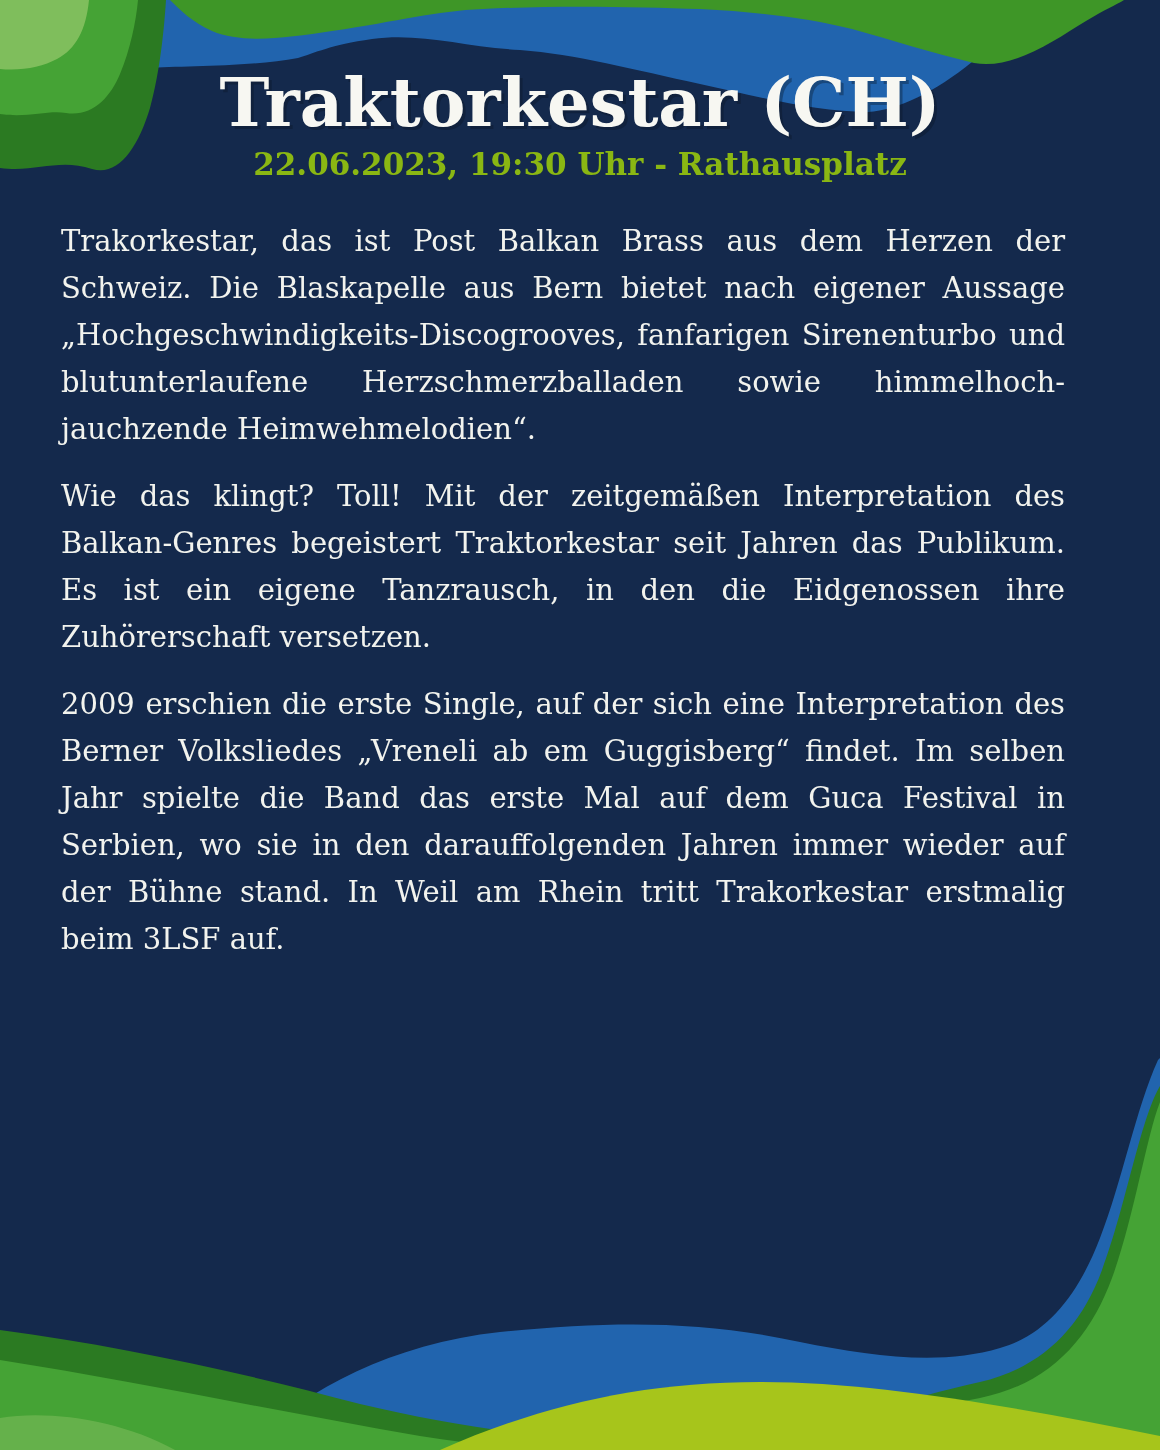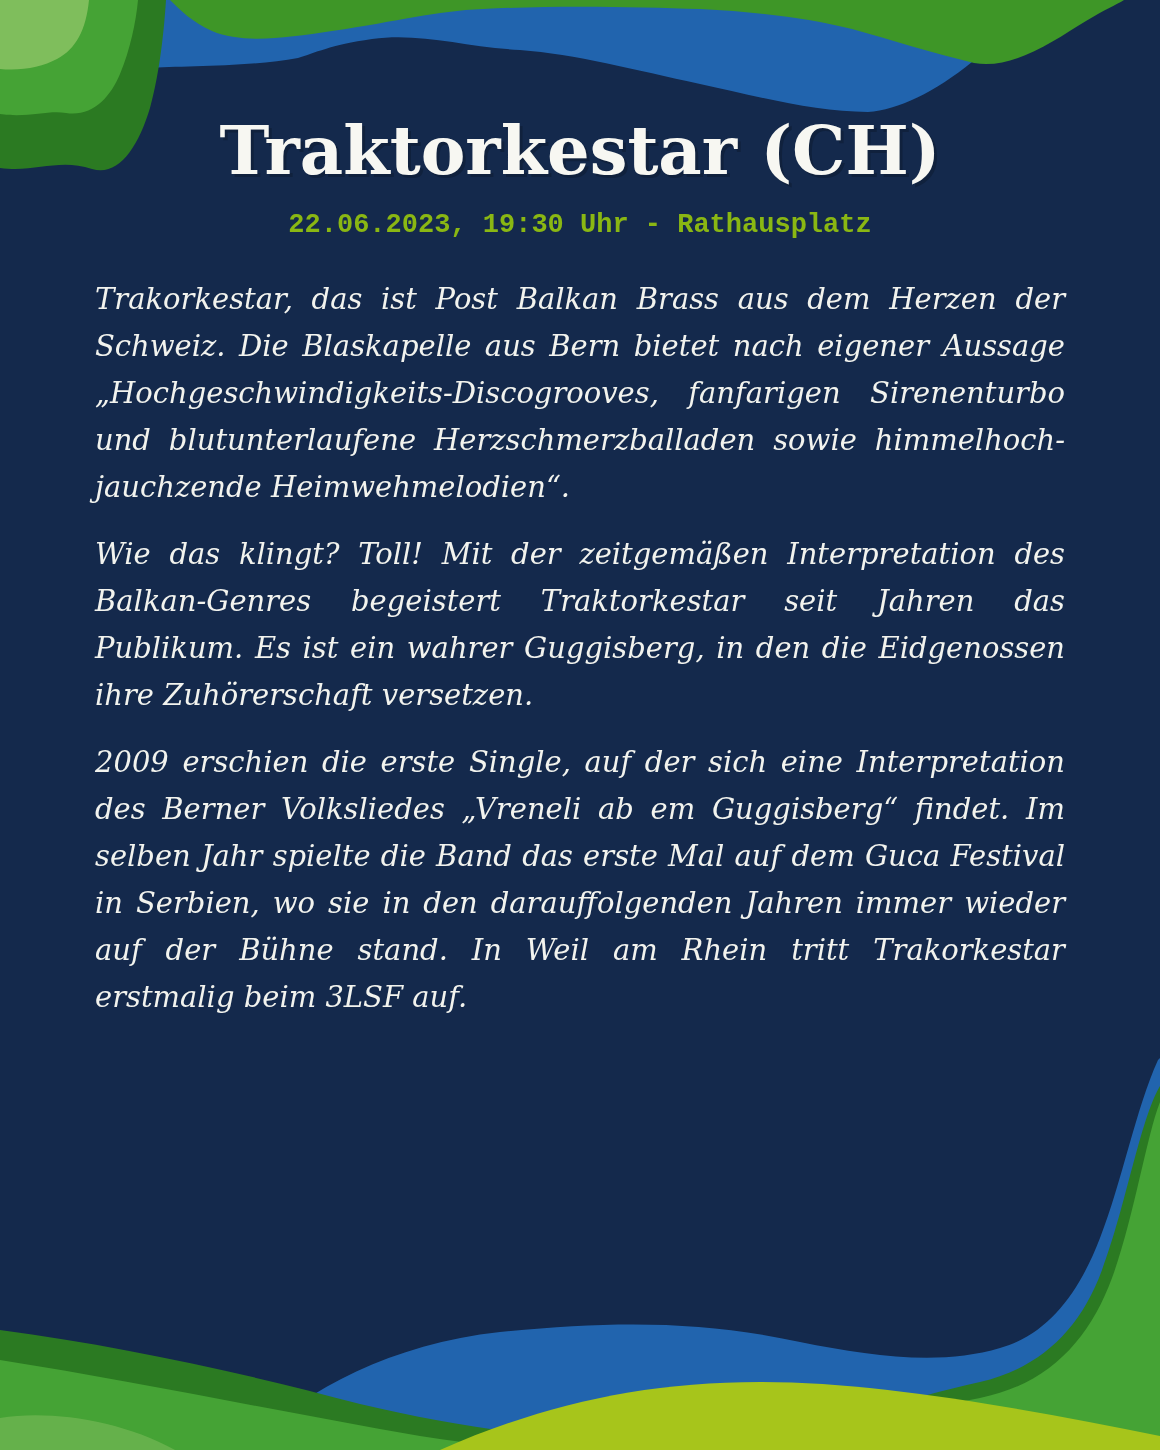--- a/index.html
+++ b/index.html
@@ -17,45 +17,43 @@
     left: 0;
     width: 1160px;
     display: block;
     pointer-events: none;
   }
   .deco-top { top: 0; height: 260px; }
   .deco-bottom { bottom: 0; height: 460px; }
   header {
     position: relative;
     z-index: 2;
-    padding-top: 116px;
+    padding-top: 68px;
     text-align: center;
   }
   h1.title {
     margin: 0;
     color: #f7f7f2;
     font-size: 67px;
     font-weight: bold;
     line-height: 1.05;
     letter-spacing: 0px;
     text-shadow: 3px 3px 0 rgba(10,20,35,0.35);
   }
   .subtitle {
-    margin-top: 24px;
+    margin-top: 8px;
     color: #8ab713;
-    font-size: 27px;
+    font-size: 31px;
     font-weight: bold;
-    font-family: Liberation Mono, monospace;
   }
   main.article {
     position: relative;
     z-index: 2;
-    margin: 36px 95px 0 95px;
+    margin: 36px 95px 0 61px;
     color: #f2f3ee;
-    font-style: italic;
   }
   main.article p {
     margin: 0 0 20px 0;
     font-size: 29px;
     line-height: 47px;
     text-align: justify;
     text-justify: inter-word;
   }
 </style>
 </head>
@@ -129,17 +127,17 @@
              L 0,460 Z" fill="#7fbe5c"></path>
   </svg>
 
   <header>
     <h1 class="title">Traktorkestar (CH)</h1>
     <div class="subtitle">22.06.2023, 19:30 Uhr - Rathausplatz</div>
   </header>
 
   <main class="article">
     <p>Trakorkestar, das ist Post Balkan Brass aus dem Herzen der Schweiz. Die Blaskapelle aus Bern bietet nach eigener Aussage „Hochgeschwindigkeits-Discogrooves, fanfarigen Sirenenturbo und blutunterlaufene Herzschmerzballaden sowie himmelhoch-jauchzende Heimwehmelodien“.</p>
-    <p>Wie das klingt? Toll! Mit der zeitgemäßen Interpretation des Balkan-Genres begeistert Traktorkestar seit Jahren das Publikum. Es ist ein wahrer Guggisberg, in den die Eidgenossen ihre Zuhörerschaft versetzen.</p>
+    <p>Wie das klingt? Toll! Mit der zeitgemäßen Interpretation des Balkan-Genres begeistert Traktorkestar seit Jahren das Publikum. Es ist ein eigene Tanzrausch, in den die Eidgenossen ihre Zuhörerschaft versetzen.</p>
     <p>2009 erschien die erste Single, auf der sich eine Interpretation des Berner Volksliedes „Vreneli ab em Guggisberg“ findet. Im selben Jahr spielte die Band das erste Mal auf dem Guca Festival in Serbien, wo sie in den darauffolgenden Jahren immer wieder auf der Bühne stand. In Weil am Rhein tritt Trakorkestar erstmalig beim 3LSF auf.</p>
   </main>
 
 </div>
 
 </body></html>

